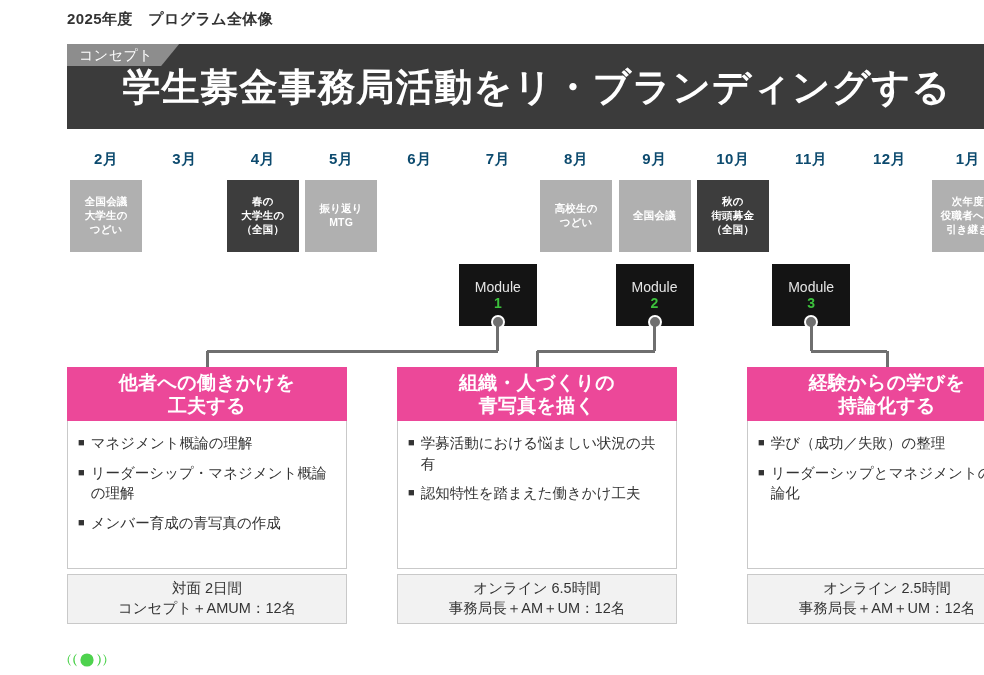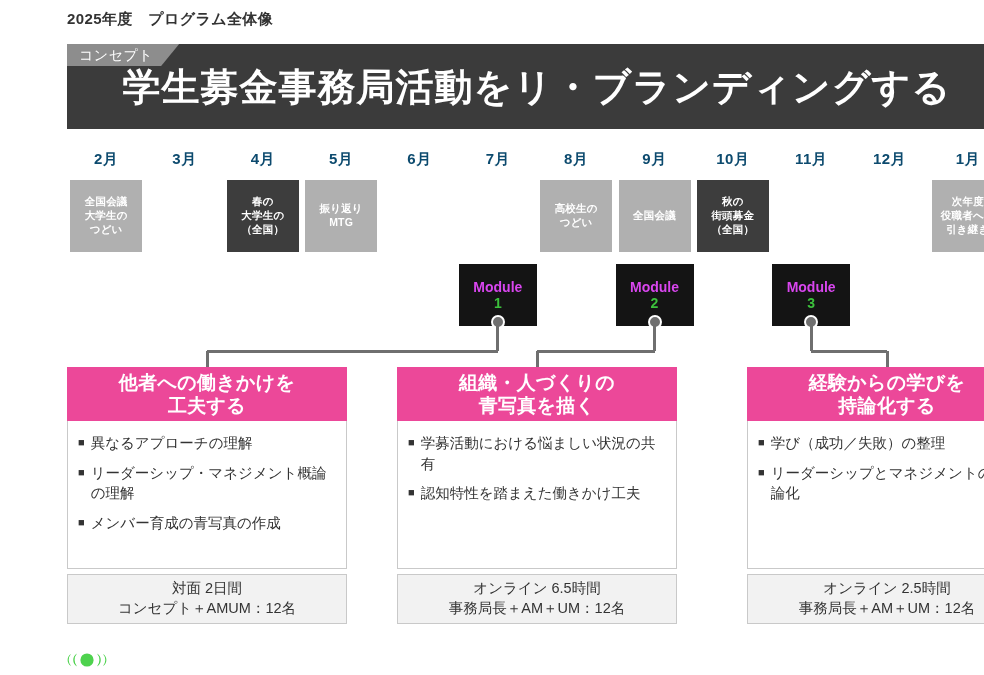--- a/index.html
+++ b/index.html
@@ -57,21 +57,21 @@
   .event-box.dark  { background: #3d3d3d; }
 
   
   .module-box {
     position: absolute; width: 78px; height: 62px;
     background: #141414;
     display: flex; flex-direction: column;
     align-items: center; justify-content: center;
   }
   .module-name {
-    font-size: 14px; font-weight: bold; color: #d946ef; line-height: 1.15;
+    font-size: 14px; font-weight: normal; color: #e5e5e5; line-height: 1.15;
   }
   .module-num {
     font-size: 14px; font-weight: bold; color: #3cc13c; line-height: 1.15;
   }
   .module-dot {
     position: absolute; width: 14px; height: 14px; border-radius: 50%;
     background: #6f6f6f; border: 2px solid #ffffff;
   }
   .conn { position: absolute; background: #6f6f6f; }
   .conn.v { width: 3px; }
@@ -182,21 +182,21 @@
       <div class="conn v" style="left: 840.5px; top: 351px; height: 16px;"></div>
     </div>
 
   <div id="cards-layer">
       <div class="card" style="left: 22px;">
         <div class="card-header">他者への働きかけを
 工夫する</div>
         <div class="card-body">
           <div class="bullet">
             <span class="bullet-mark">■</span>
-            <span class="bullet-text">異なるアプローチの理解</span>
+            <span class="bullet-text">マネジメント概論の理解</span>
           </div>
           <div class="bullet">
             <span class="bullet-mark">■</span>
             <span class="bullet-text">リーダーシップ・マネジメント概論の理解</span>
           </div>
           <div class="bullet">
             <span class="bullet-mark">■</span>
             <span class="bullet-text">メンバー育成の青写真の作成</span>
           </div>
         </div>

